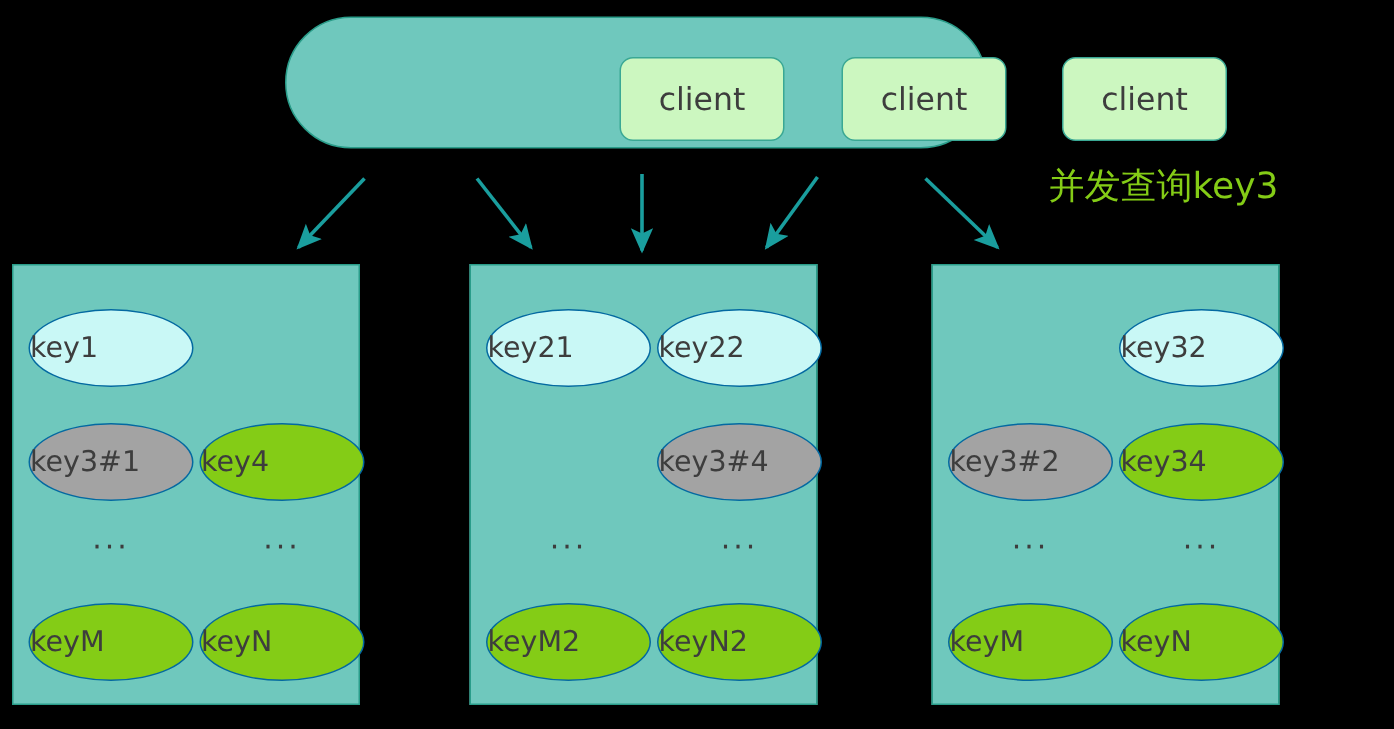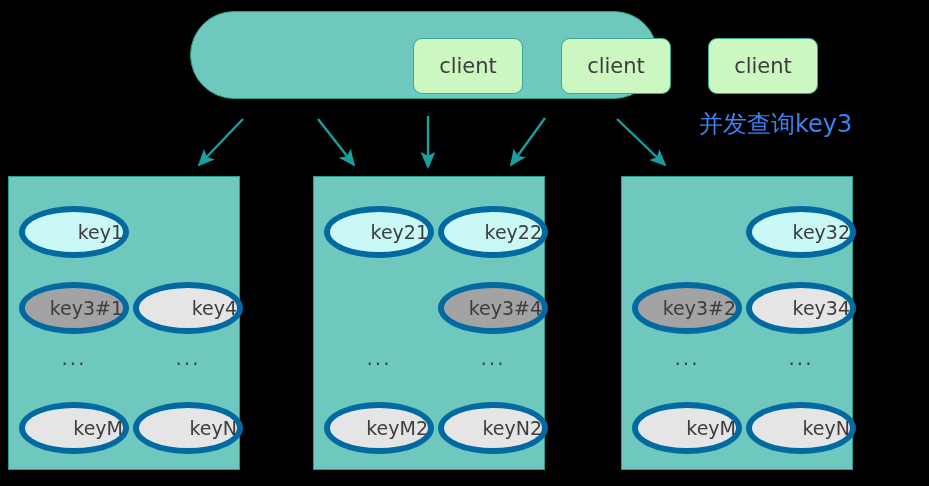--- a/index.html
+++ b/index.html
@@ -57,21 +57,21 @@
     height: 486px;
     pointer-events: none;
   }
 
   
   .annotation {
     position: absolute;
     left: 699px;
     top: 108px;
     font-size: 24px;
-    color: #3b82f6;
+    color: #84cc16;
     white-space: nowrap;
   }
 
   
   .shard {
     position: absolute;
     top: 176px;
     width: 232px;
     height: 294px;
     background: #6fc8bd;
@@ -80,38 +80,38 @@
   }
   .shard.s1 { left: 8px; }
   .shard.s2 { left: 313px; }
   .shard.s3 { left: 621px; }
 
   .key {
     position: absolute;
     width: 110px;
     height: 52px;
     border-radius: 50%;
-    border: 6px solid #0369a1;
+    border: 1px solid #0369a1;
     box-sizing: border-box;
     display: flex;
     align-items: center;
-    justify-content: flex-end;
+    justify-content: flex-start;
     font-size: 19px;
     color: #3d3d3d;
     white-space: nowrap;
   }
   .key.col-a { left: 10px; }
   .key.col-b { left: 124px; }
   .key.row-1 { top: 29px; }
   .key.row-2 { top: 105px; }
   .key.row-4 { top: 225px; }
 
   .fill-cyan   { background: #c9f8f6; }
   .fill-bright { background: #a3a3a3; }
-  .fill-green  { background: #e5e5e5; }
+  .fill-green  { background: #84cc16; }
 
   .dots {
     position: absolute;
     top: 182px;
     width: 110px;
     text-align: center;
     font-size: 20px;
     letter-spacing: 2px;
     color: #3d3d3d;
     line-height: 10px;

